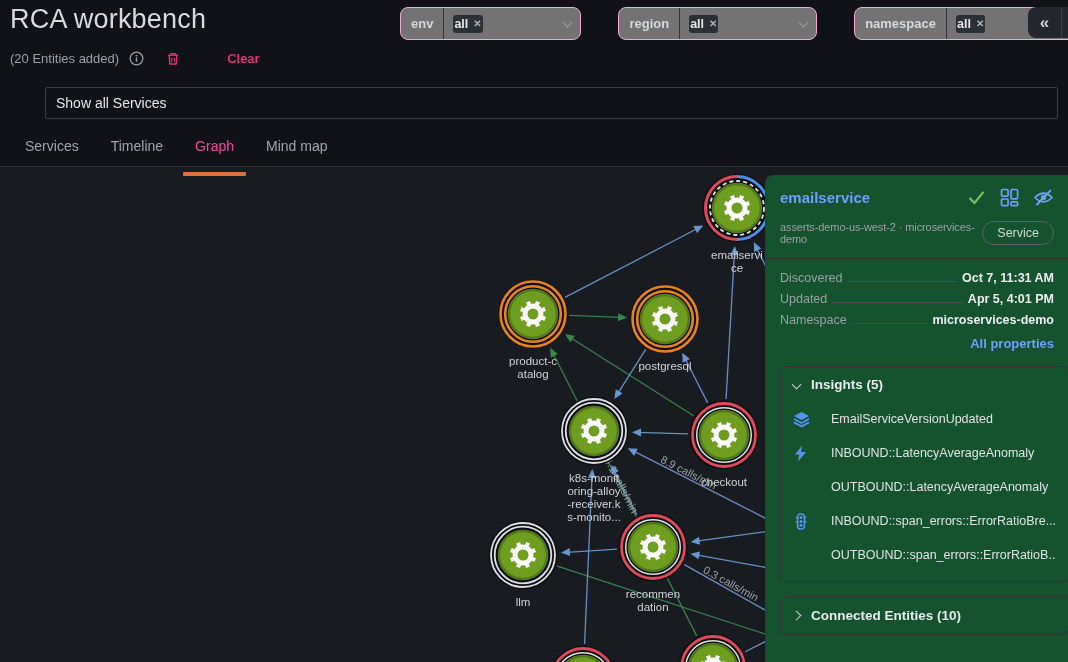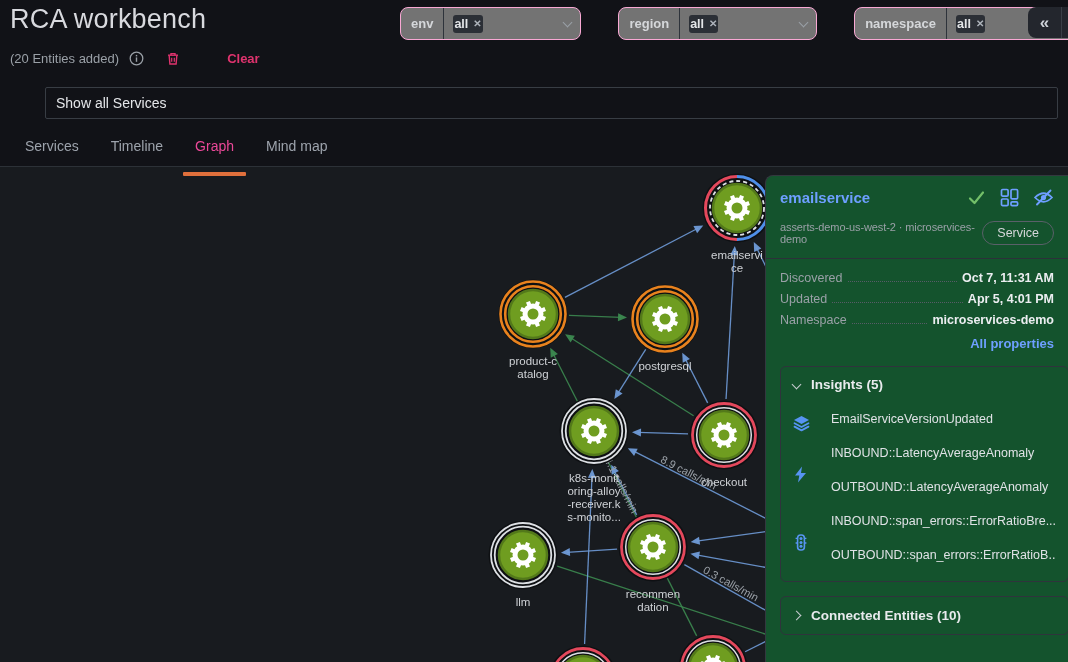--- a/index.html
+++ b/index.html
@@ -96,21 +96,21 @@
   .prop-value{font-size:12.5px;font-weight:700;color:#eceef1;}
   .all-props{text-align:right;}
   .all-props span{font-size:13px;font-weight:600;color:#6e9fff;cursor:pointer;}
   .section-box{
     border:1px solid #2f343c;border-radius:6px;
     margin:14px -15px 0 0;padding:10px 12px 9px 12px;
   }
   .section-head{display:flex;align-items:center;gap:11px;cursor:pointer;text-align:right;}
   .section-title{font-size:13.5px;font-weight:700;color:#e8eaed;}
   .insight-groups{margin-top:10px;display:flex;flex-direction:column;}
-  .insight-group{display:flex;align-items:center;}
+  .insight-group{display:flex;align-items:flex-start;}
   .insight-icon{width:24px;display:flex;justify-content:flex-start;padding-top:9px;}
   .insight-bar{width:4px;border-radius:2px;margin:2px 10px 2px 0;}
   .insight-items{display:flex;flex-direction:column;flex:1;min-width:0;}
   .insight-item{
     height:34px;display:flex;align-items:center;font-size:12.5px;color:#e0e2e6;
     white-space:nowrap;overflow:hidden;cursor:pointer;
   }
   .connected-box{padding:11px 12px;}
 </style>
 </head>

